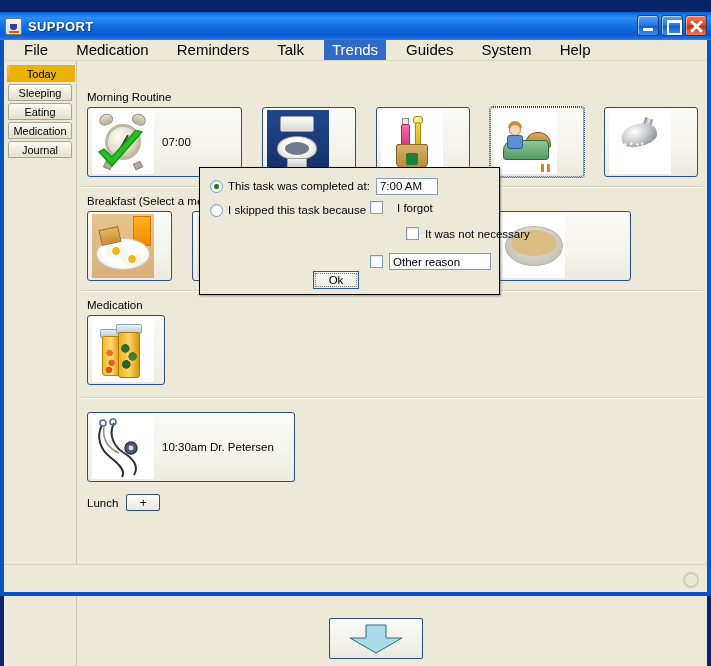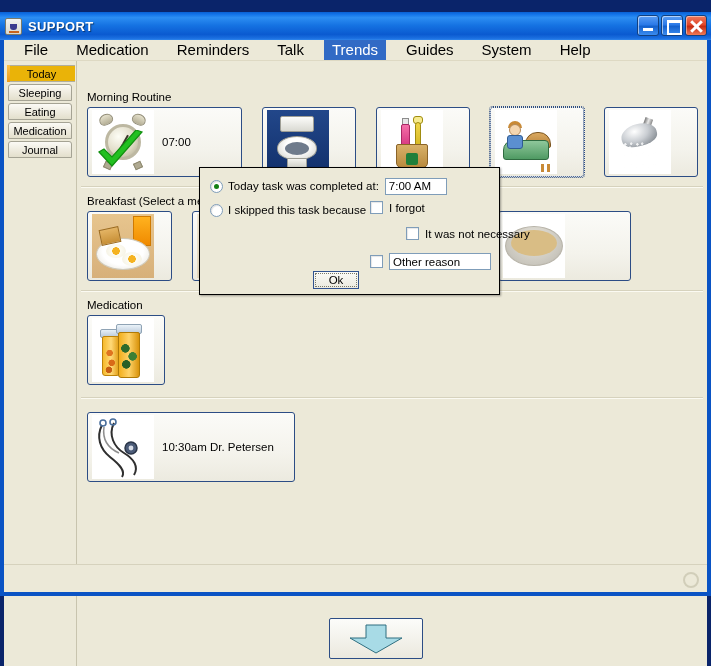--- a/index.html
+++ b/index.html
@@ -450,21 +450,21 @@
     width: 301px; height: 128px;
     background: #ece9d8;
     border: 1px solid #000;
     box-shadow: 1px 1px 2px rgba(0,0,0,.35);
     z-index: 50;
     font-size: 11.5px;
   }
   .dlg-row { display: flex; align-items: center; }
   #dlg-row1 { position:absolute; left:10px; top:8px; width:285px; height:20px; }
   #dlg-row2 { position:absolute; left:10px; top:33px; width:285px; height:18px; }
-  #dlg-row3 { position:absolute; left:170px; top:33px; }
+  #dlg-row3 { position:absolute; left:170px; top:33px;gap:8px; }
   #dlg-row4 { position:absolute; left:170px; top:59px;padding-left:36px; }
   #dlg-row5 { position:absolute; left:170px; top:85px;justify-content:space-between; }
   .radio {
     width: 13px; height: 13px; flex: 0 0 13px;
     border-radius: 50%;
     background: #fff;
     border: 1px solid #7f9db9;
     box-shadow: inset 1px 1px 1px rgba(0,0,0,.12);
     position: relative; margin-right: 5px;
     cursor: default;
@@ -724,36 +724,40 @@
                 <circle cx="21" cy="7" r="3" fill="none" stroke="#4a6f9c" stroke-width="1.6"></circle>
                 <circle cx="39" cy="33" r="6" fill="#4b5b78" stroke="#2a3548" stroke-width="1.5"></circle>
                 <circle cx="39" cy="33" r="2.4" fill="#d7dce6"></circle>
               </svg>
             </div>
             <div class="tile-text">10:30am Dr. Petersen</div>
           </div>
         </div>
       </div>
 
+      <div id="lunch-row" style="margin-top:12px;">
+        <div style="font-size:11.5px;">Lunch</div>
+        <div id="lunch-plus">+</div>
+      </div>
 
     </div>
 
     <div id="next-button">
       <svg width="64" height="30" viewBox="0 0 64 30">
         <polygon points="22,1 42,1 42,14 58,14 32,29 6,14 22,14" fill="#a8dbe6" stroke="#2f6f80" stroke-width="1"></polygon>
       </svg>
     </div>
 
   </div>
 
   <div id="task-dialog">
 
     <div class="dlg-row" id="dlg-row1">
       <div class="radio checked"></div>
-      <div class="dlg-label">Today task was completed at:</div>
+      <div class="dlg-label">This task was completed at:</div>
       <input class="dlg-input" id="dlg-time-input" type="text" value="7:00 AM" style="">
     </div>
 
     <div class="dlg-row" id="dlg-row2">
       <div class="radio"></div>
       <div class="dlg-label">I skipped this task because</div>
     </div>
 
     <div class="dlg-row" id="dlg-row3">
       <div class="cbox"></div>

